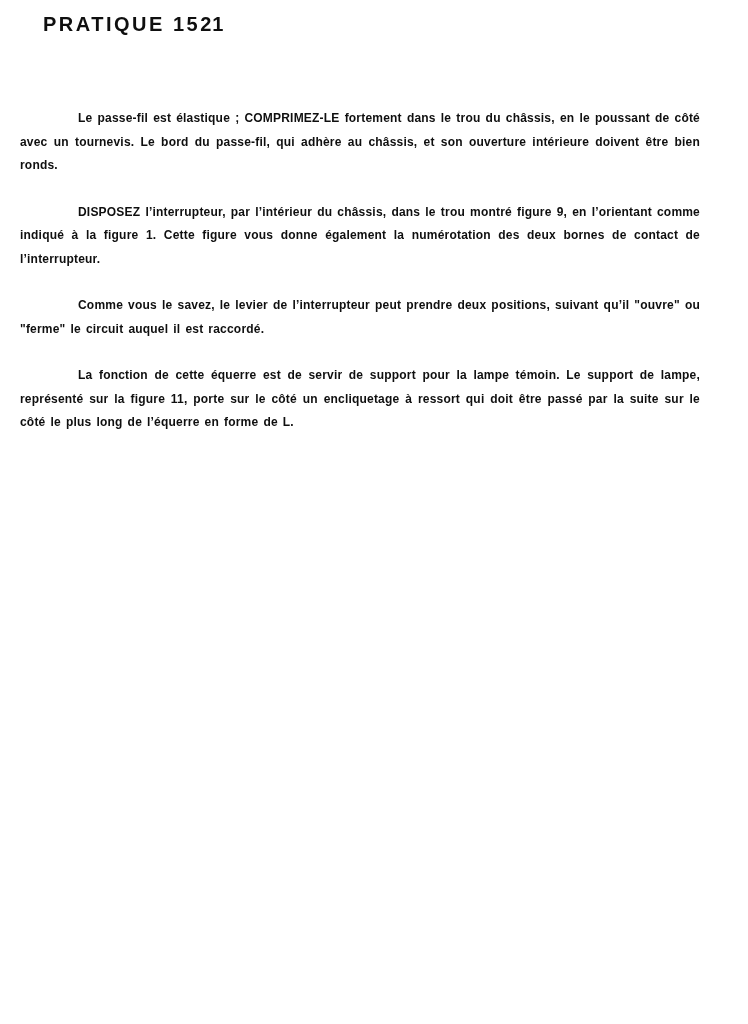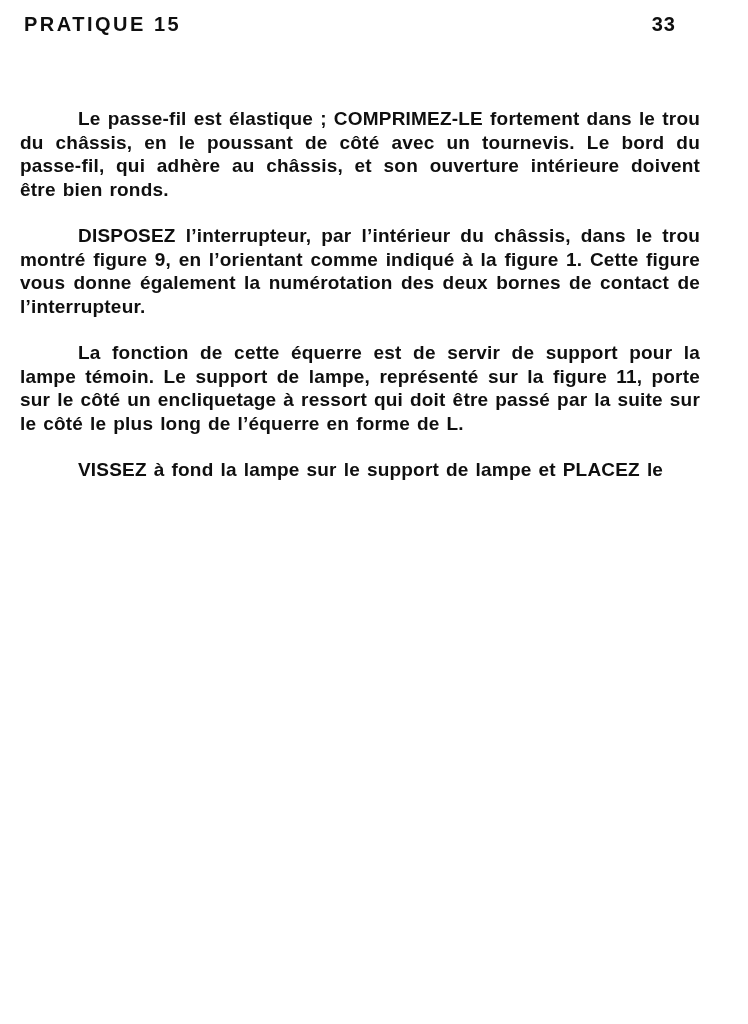--- a/index.html
+++ b/index.html
@@ -17,51 +17,51 @@
     -webkit-font-smoothing: antialiased;
   }
   .page {
     position: relative;
     width: 748px;
     height: 1024px;
     background: #ffffff;
   }
   .page-header {
     display: flex;
-    justify-content: space-between;
     align-items: baseline;
     padding: 13px 72px 0 24px;
     font-size: 20px;
     line-height: 22px;
     letter-spacing: 2.5px;
+    margin-left: 19px;
   }
   .page-header .page-num {
     letter-spacing: 1px;
   }
   .content {
     margin: 72px 48px 16px 20px;
-    font-size: 19px;
+    font-size: 12px;
     line-height: 23.5px;
     text-align: justify;
     letter-spacing: 0.2px;
     word-spacing: 1.5px;
   }
   .content p {
     margin: 0 0 23px 0;
     text-indent: 58px;
   }
 </style>
 </head>
 <body>
 
 <div class="page">
   <div class="page-header">
     <span class="running-title">PRATIQUE 15</span>
-    <span class="page-num">33</span>
+    <span class="page-num">21</span>
   </div>
 
   <div class="content">
     <p>Le passe-fil est élastique ; COMPRIMEZ-LE fortement dans le trou du châssis, en le poussant de côté avec un tournevis. Le bord du passe-fil, qui adhère au châssis, et son ouverture intérieure doivent être bien ronds.</p>
     <p>DISPOSEZ l’interrupteur, par l’intérieur du châssis, dans le trou montré figure 9, en l’orientant comme indiqué à la figure 1. Cette figure vous donne également la numérotation des deux bornes de contact de l’interrupteur.</p>
+    <p>Comme vous le savez, le levier de l’interrupteur peut prendre deux positions, suivant qu’il "ouvre" ou "ferme" le circuit auquel il est raccordé.</p>
     <p>La fonction de cette équerre est de servir de support pour la lampe témoin. Le support de lampe, représenté sur la figure 11, porte sur le côté un encliquetage à ressort qui doit être passé par la suite sur le côté le plus long de l’équerre en forme de L.</p>
-    <p>VISSEZ à fond la lampe sur le support de lampe et PLACEZ le</p>
   </div>
 </div>
 
 </body></html>

